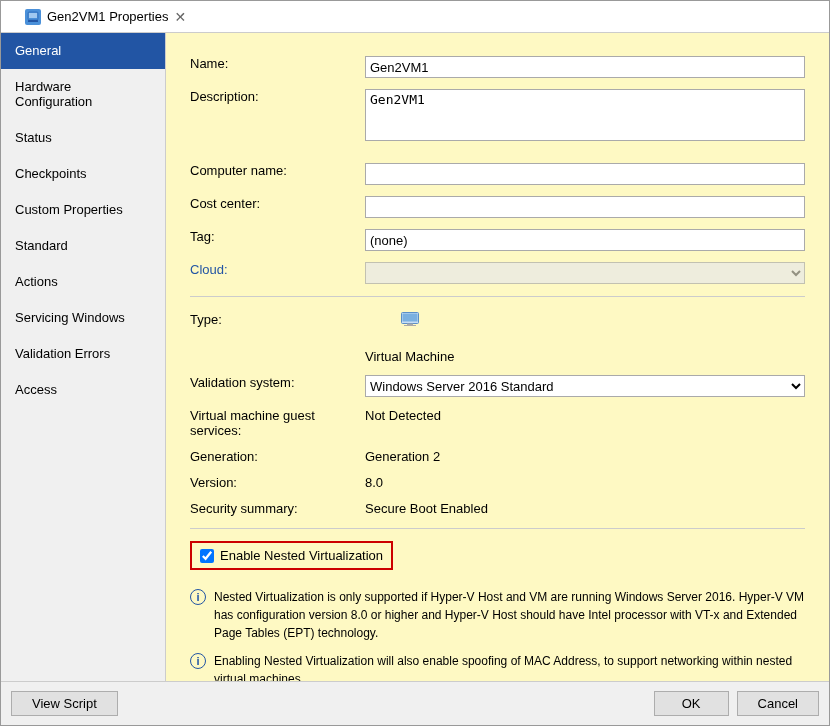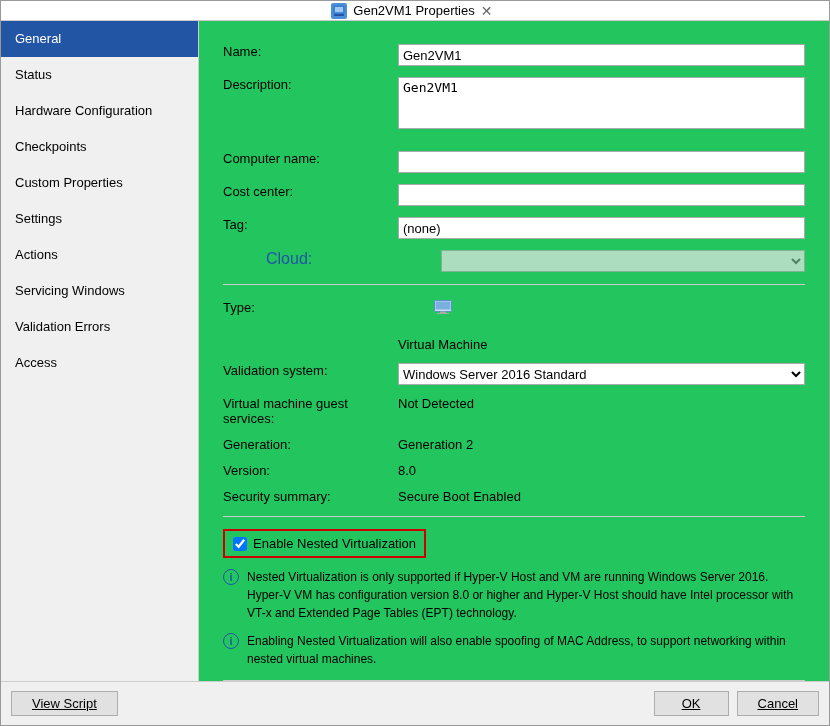--- a/index.html
+++ b/index.html
@@ -11,25 +11,25 @@
       background: #f0f0f0;
       border: 1px solid #999;
       display: flex;
       flex-direction: column;
       box-shadow: 2px 2px 8px rgba(0,0,0,0.3);
     }
 
     .title-bar {
       background: #fff;
       border-bottom: 1px solid #ccc;
-      padding: 6px 10px;
-      display: flex;
-      align-items: center;
-      justify-content: center;
-      height: 20px;
+      padding: 6px 24px;
+      display: flex;
+      align-items: center;
+      justify-content: flex-start;
+      height: 32px;
     }
 
     .title-bar-left {
       display: flex;
       align-items: center;
       gap: 6px;
     }
 
     .title-bar-icon {
       width: 16px;
@@ -61,42 +61,42 @@
       background: none;
     }
 
     .window-body {
       display: flex;
       flex: 1;
       overflow: hidden;
     }
 
     .sidebar {
-      width: 198px;
+      width: 165px;
       background: #f0f0f0;
       border-right: 1px solid #ccc;
       display: flex;
       flex-direction: column;
     }
 
     .sidebar-item {
       padding: 10px 14px;
       cursor: pointer;
       font-size: 13px;
       color: #000;
       border-bottom: 1px solid transparent;
     }
     .sidebar-item.active {
       background: #2255a4;
       color: white;
     }
 
     .content-area {
       flex: 1;
-      background: #22c55e;
+      background: #fef9c3;
       overflow-y: auto;
       padding: 20px 24px;
     }
 
     .form-row {
       display: flex;
       align-items: flex-start;
       margin-bottom: 8px;
     }
 
@@ -106,22 +106,21 @@
       color: #000;
       padding-top: 3px;
       font-size: 13px;
     }
 
     .form-label-blue {
       width: 175px;
       min-width: 175px;
       color: #2255a4;
       padding-top: 3px;
-      font-size: 16px;
-      margin-left: 43px;
+      font-size: 13px;
     }
 
     .form-value {
       flex: 1;
       font-size: 13px;
       color: #000;
       padding-top: 3px;
     }
 
     .form-input {
@@ -202,21 +201,20 @@
     }
 
     .footer {
       border-top: 1px solid #ccc;
       padding: 12px 10px;
       display: flex;
       align-items: center;
       justify-content: space-between;
       background: #f0f0f0;
       height: 44px;
-      text-decoration: underline;
     }
 
     .footer-right {
       display: flex;
       gap: 8px;
       justify-content: flex-end;
     }
 
     .btn {
       padding: 4px 20px;
@@ -244,25 +242,25 @@
       </div>
       <span class="title-bar-title">Gen2VM1 Properties</span>
     </div>
     <button class="title-bar-close">✕</button>
   </div>
 
   <div class="window-body">
 
     <div class="sidebar">
       <div class="sidebar-item active">General</div>
+      <div class="sidebar-item">Hardware Configuration</div>
       <div class="sidebar-item">Status</div>
-      <div class="sidebar-item">Hardware Configuration</div>
       <div class="sidebar-item">Checkpoints</div>
       <div class="sidebar-item">Custom Properties</div>
-      <div class="sidebar-item">Settings</div>
+      <div class="sidebar-item">Standard</div>
       <div class="sidebar-item">Actions</div>
       <div class="sidebar-item">Servicing Windows</div>
       <div class="sidebar-item">Validation Errors</div>
       <div class="sidebar-item">Access</div>
     </div>
 
     <div class="content-area">
 
       <div class="form-row">
         <span class="form-label">Name:</span>
@@ -351,21 +349,21 @@
         <div class="form-value">8.0</div>
       </div>
 
       <div class="form-row">
         <span class="form-label">Security summary:</span>
         <div class="form-value">Secure Boot Enabled</div>
       </div>
 
       <hr class="section-divider">
 
-      <div style="margin-bottom: 10px;">
+      <div style="margin-bottom: 18px;">
         <label style="display: inline-flex; align-items: center; gap: 6px; padding: 5px 8px; border: 2px solid #cc0000; cursor: pointer;">
           <input type="checkbox" checked="" style="width: 14px; height: 14px;">
           <span>Enable Nested Virtualization</span>
         </label>
       </div>
 
       <div class="info-box">
         <div class="info-icon">i</div>
         <span>Nested Virtualization is only supported if Hyper-V Host and VM are running Windows Server 2016. Hyper-V VM has configuration version 8.0 or higher and Hyper-V Host should have Intel processor with VT-x and Extended Page Tables (EPT) technology.</span>
       </div>

